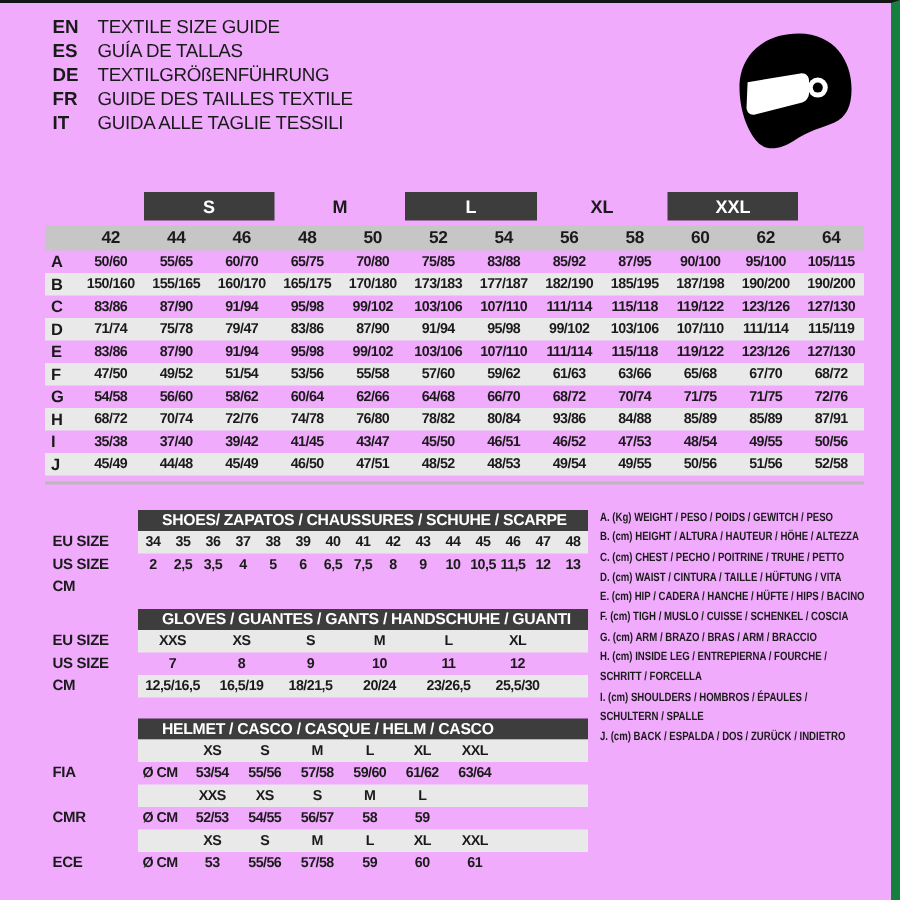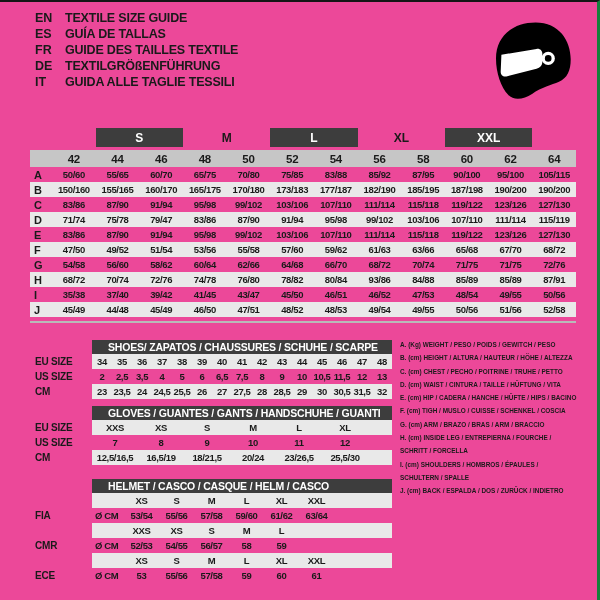--- a/index.html
+++ b/index.html
@@ -1,23 +1,23 @@
 <!DOCTYPE html>
 <html><head>
 <meta charset="utf-8">
 <style>
   html,body{margin:0;padding:0;background:#fff;}
-  .page{position:relative;width:600px;height:600px;background:#ec4899;overflow:hidden;
-        border-top:2px solid #151515;border-right:3px solid #15803d;box-sizing:border-box;
+  .page{position:relative;width:600px;height:600px;background:#f0abfc;overflow:hidden;
+        border-top:2px solid #151515;border-right:6px solid #15803d;box-sizing:border-box;
         font-family:"Liberation Sans",sans-serif;color:#1a1a1a;}
   
   .languages{position:absolute;left:35px;top:8px;}
   .lang-row{display:flex;height:16px;align-items:center;}
   .lang-code{width:30px;font-size:12.5px;font-weight:bold;}
-  .lang-text{font-size:12.5px;font-weight:bold;letter-spacing:-0.2px;white-space:nowrap;}
+  .lang-text{font-size:12.5px;font-weight:normal;letter-spacing:-0.2px;white-space:nowrap;}
   
   .helmet-logo{position:absolute;right:20px;top:13px;width:90px;height:94px;}
   
   .size-table{position:absolute;left:30px;top:126px;width:546px;}
   .st-row{display:grid;grid-template-columns:22px repeat(12,1fr);}
   .st-group{height:19px;margin-bottom:3px;}
   .st-group-cell{display:flex;align-items:center;justify-content:center;
                  font-size:12px;font-weight:bold;}
   .st-group-cell.dark{background:#3d3d3d;color:#fff;}
   .st-sizes{height:17px;background:#c6c6c6;}
@@ -61,26 +61,26 @@
   <div class="languages">
       <div class="lang-row">
         <span class="lang-code">EN</span>
         <span class="lang-text">TEXTILE SIZE GUIDE</span>
       </div>
       <div class="lang-row">
         <span class="lang-code">ES</span>
         <span class="lang-text">GUÍA DE TALLAS</span>
       </div>
       <div class="lang-row">
+        <span class="lang-code">DE</span>
+        <span class="lang-text">TEXTILGRÖßENFÜHRUNG</span>
+      </div>
+      <div class="lang-row">
         <span class="lang-code">FR</span>
         <span class="lang-text">GUIDE DES TAILLES TEXTILE</span>
-      </div>
-      <div class="lang-row">
-        <span class="lang-code">DE</span>
-        <span class="lang-text">TEXTILGRÖßENFÜHRUNG</span>
       </div>
       <div class="lang-row">
         <span class="lang-code">IT</span>
         <span class="lang-text">GUIDA ALLE TAGLIE TESSILI</span>
       </div>
     </div>
 
   <div class="helmet-logo">
     <svg viewBox="0 0 100 100" width="90" height="94" aria-hidden="true">
       <path d="M54 6 C80 6 93 26 93 47 C93 60 89 68 80 72 C71.5 75.5 61 78 50 85.5 C41 91.5 30 93.5 23.5 86.5 C15.5 78 10 62 10 46 C10 21 29 6 54 6 Z" fill="#000"></path>
@@ -308,37 +308,20 @@
               <div class="lt-cell">9</div>
               <div class="lt-cell">10</div>
               <div class="lt-cell">10,5</div>
               <div class="lt-cell">11,5</div>
               <div class="lt-cell">12</div>
               <div class="lt-cell">13</div>
             </div>
           </div>
           <div class="lt-row">
             <div class="lt-label">CM</div>
-            <div class="lt-body cols15 shaded">
-              <div class="lt-cell">23</div>
-              <div class="lt-cell">23,5</div>
-              <div class="lt-cell">24</div>
-              <div class="lt-cell">24,5</div>
-              <div class="lt-cell">25,5</div>
-              <div class="lt-cell">26</div>
-              <div class="lt-cell">27</div>
-              <div class="lt-cell">27,5</div>
-              <div class="lt-cell">28</div>
-              <div class="lt-cell">28,5</div>
-              <div class="lt-cell">29</div>
-              <div class="lt-cell">30</div>
-              <div class="lt-cell">30,5</div>
-              <div class="lt-cell">31,5</div>
-              <div class="lt-cell">32</div>
-            </div>
           </div>
         </div>
     </div>
     <div class="tbl gloves">
       <div class="lt-header">GLOVES / GUANTES / GANTS / HANDSCHUHE / GUANTI</div>
       <div class="rows">
           <div class="lt-row">
             <div class="lt-label">EU SIZE</div>
             <div class="lt-body cols6 shaded">
               <div class="lt-cell">XXS</div>

